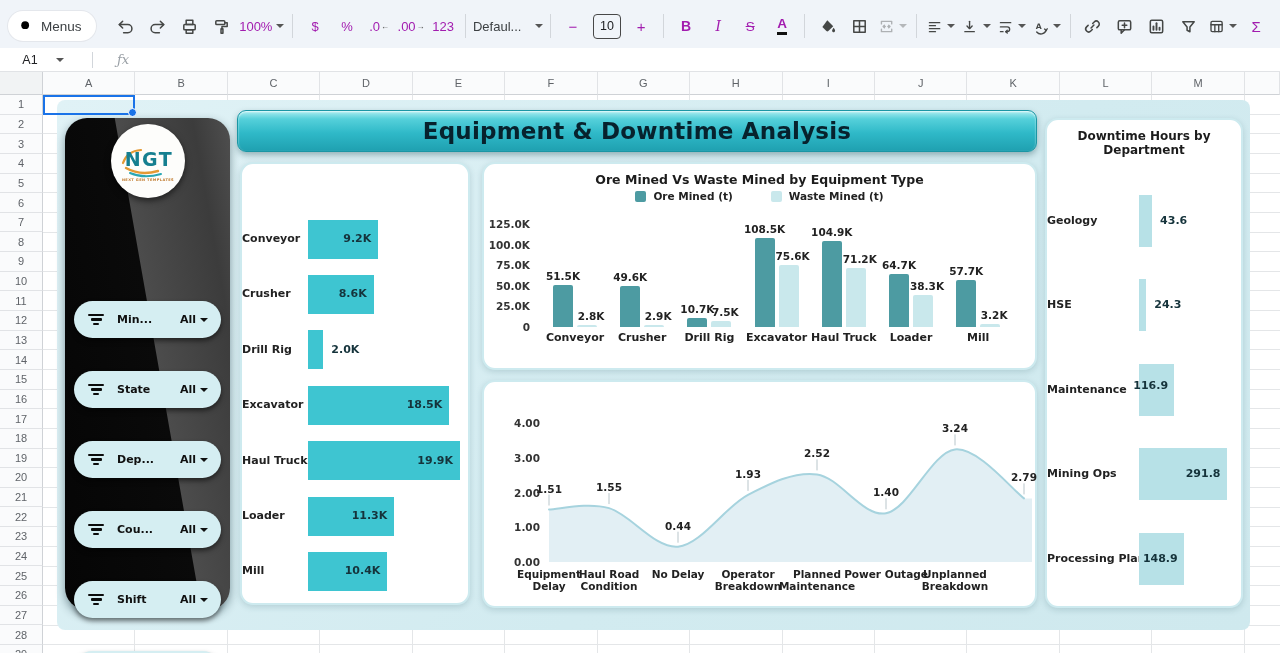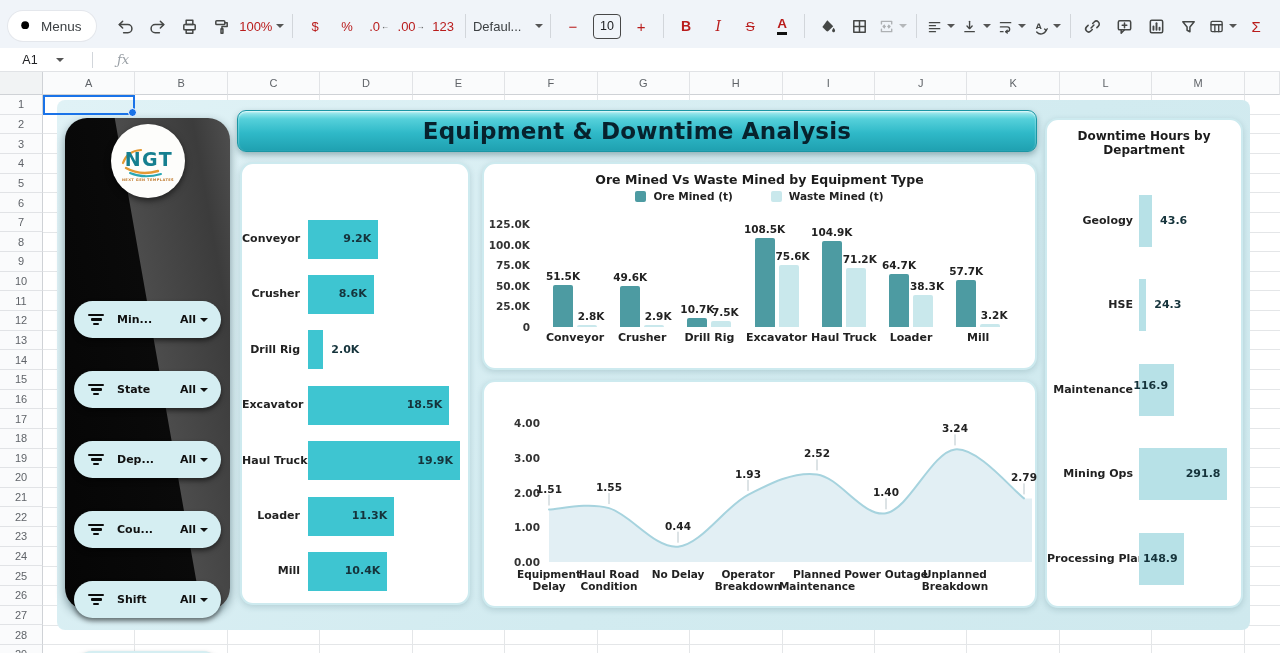--- a/index.html
+++ b/index.html
@@ -8,21 +8,21 @@
 
   
   .toolbar{position:absolute;left:0;top:0;width:1280px;height:52px;background:#f0f4f9;
            display:flex;align-items:center;padding:0 8px;box-sizing:border-box;}
   .menus-pill{display:flex;align-items:center;gap:7px;background:#fff;border-radius:16px;
               height:30px;padding:0 14px 0 11px;margin-right:14px;box-shadow:0 0 0 1px #e4e7ec;
               font-size:13.5px;color:#3c4043;cursor:pointer;}
   .tbi{display:flex;align-items:center;justify-content:center;min-width:26px;height:28px;
        border-radius:4px;color:#454746;font-size:13px;padding:0 3px;cursor:pointer;position:relative;}
   .tbi svg{stroke:#454746;fill:none;stroke-width:1.6;stroke-linecap:round;stroke-linejoin:round;}
-  .tbtxt{font-weight:500;color:#b91c1c;}
+  .tbtxt{font-weight:500;color:#a21caf;}
   .caret{width:0;height:0;border-left:4px solid transparent;border-right:4px solid transparent;
          border-top:4.5px solid #555;display:inline-block;margin-left:4px;}
   .divider{width:1px;height:24px;background:#d2d6db;margin:0 6px;flex:none;}
   .fontname{font-size:13px;color:#3c4043;min-width:58px;text-align:left;}
   .sizebox{width:28px;height:23px;border:1.5px solid #474747;border-radius:4px;display:flex;
            align-items:center;justify-content:center;font-size:12.5px;color:#202124;margin:0 4px;}
   .b-bold{font-weight:bold;font-size:14px;}
   .b-italic{font-style:italic;font-family:"DejaVu Serif",serif;font-size:14px;}
   .b-strike{text-decoration:line-through;font-size:13.5px;}
   .b-color{font-size:13.5px;font-weight:bold;border-bottom:3px solid #111;line-height:1.05;}
@@ -77,21 +77,21 @@
      background:linear-gradient(180deg,#a9ecf0 0%,#55d0da 20%,#2fb9c8 55%,#1fa0b0 100%);
      border:1px solid #1b96a4;box-shadow:0 3px 6px rgba(15,60,70,.35),inset 0 1px 2px rgba(255,255,255,.75);
      display:flex;align-items:center;justify-content:center;cursor:pointer;}
   .banner span{font-size:23px;font-weight:700;color:#07222d;letter-spacing:.2px;}
 
   .card{position:absolute;background:#fff;border:2px solid #cdeaef;border-radius:13px;
         box-shadow:0 2px 6px rgba(30,80,90,.18);cursor:pointer;}
   .ctitle{position:absolute;left:0;right:0;text-align:center;font-weight:700;color:#1c1c1c;}
 
   
-  .hlabel{position:absolute;font-size:11px;font-weight:700;color:#222;text-align:right;white-space:nowrap;}
+  .hlabel{position:absolute;font-size:11px;font-weight:700;color:#222;white-space:nowrap;}
   .hbar{position:absolute;}
   .hval{position:absolute;font-size:11px;font-weight:700;color:#15333b;white-space:nowrap;}
 
   
   .legend{position:absolute;left:0;right:0;top:26px;display:flex;justify-content:center;gap:38px;}
   .litem{display:flex;align-items:center;gap:7px;font-size:10.5px;font-weight:700;color:#222;}
   .lsw{width:11px;height:11px;border-radius:2px;display:inline-block;}
   .tick{position:absolute;font-size:10.5px;font-weight:700;color:#333;text-align:right;white-space:nowrap;}
   .vbar{position:absolute;border-radius:2px 2px 0 0;}
   .vval{position:absolute;font-size:10.5px;font-weight:700;color:#222;text-align:center;white-space:nowrap;}

